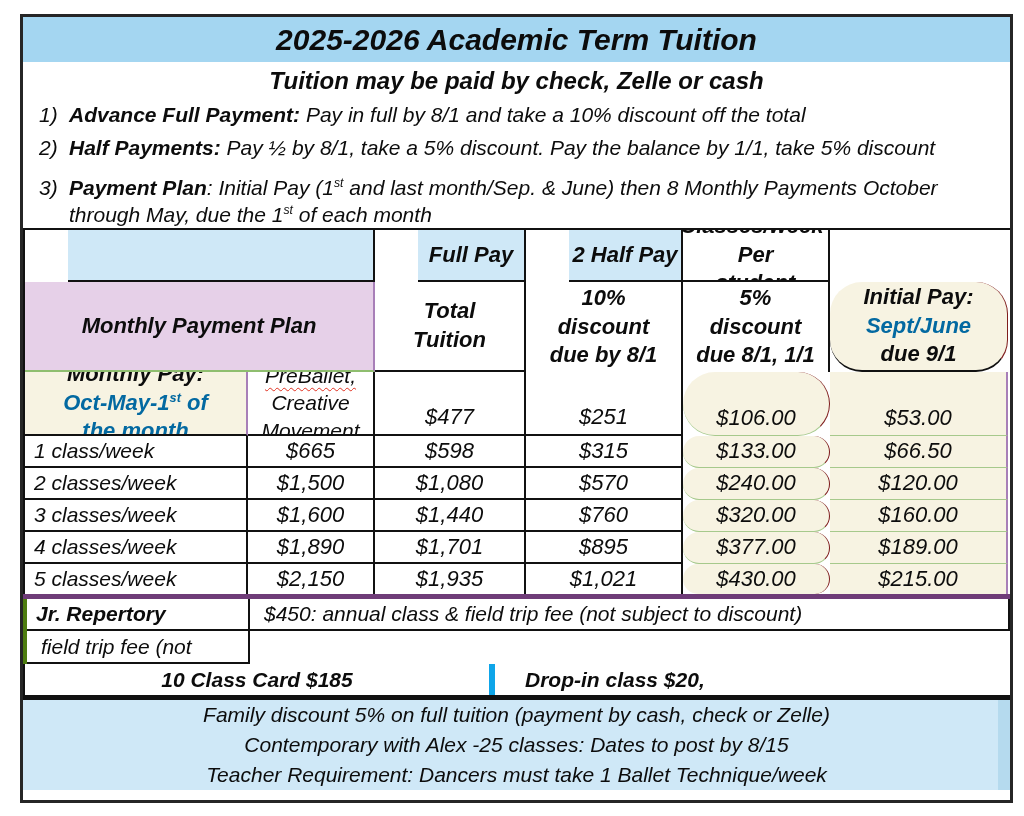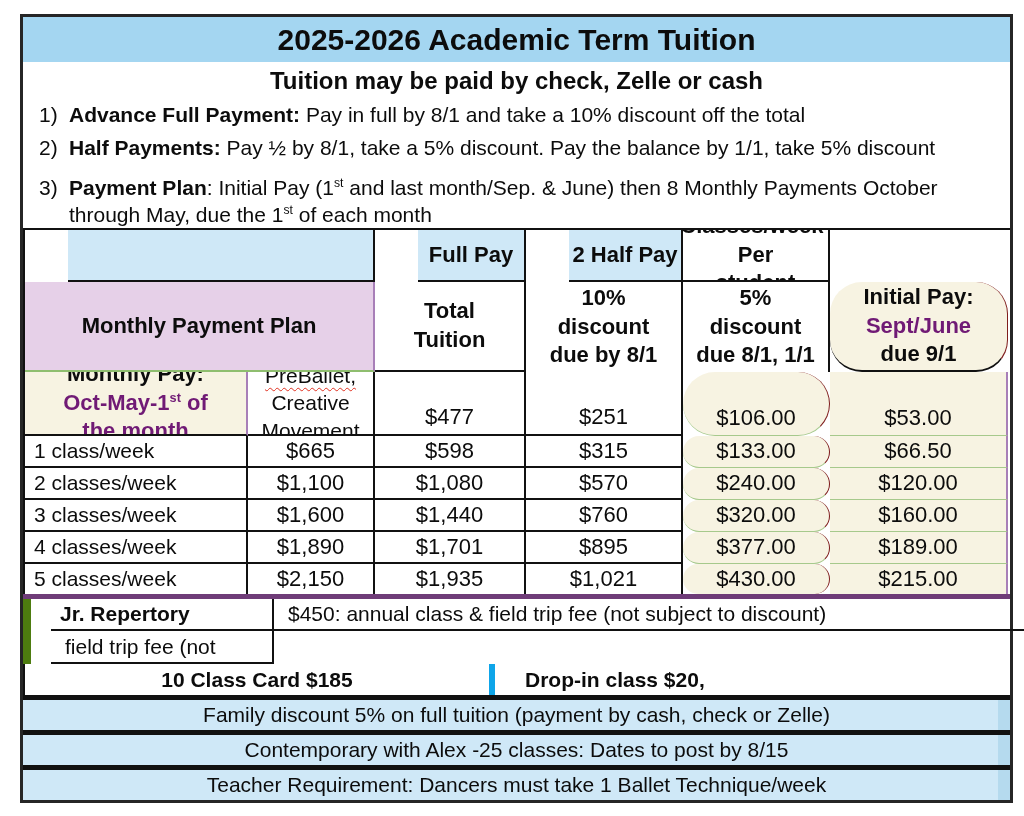--- a/index.html
+++ b/index.html
@@ -1,19 +1,19 @@
 <!DOCTYPE html>
 <html><head>
 <meta charset="utf-8">
 <style>
   * { margin:0; padding:0; box-sizing:border-box; }
   html,body { width:1024px; height:816px; background:#fff; overflow:hidden;
               font-family:"Liberation Sans", sans-serif; color:#0c0c0c; }
   .sheet { position:absolute; left:20px; top:14px; width:993px; height:789px;
-           border:3px solid #262626; background:#fff; }
+           border:3px solid #262626; background:#fff;font-style:italic; }
 
   
   .title-bar { height:45px; background:#a4d6f1; display:flex; align-items:center;
                justify-content:center; font-size:30px; font-weight:bold; }
 
   
   .intro { height:166px; padding-top:4px; }
   .subtitle { text-align:center; font-size:24px; font-weight:bold; margin:1px 0 7px; }
   .opt { display:flex; font-size:21px; line-height:1.28; margin-bottom:6px; }
   .opt-num { flex:0 0 30px; margin-left:16px; }
@@ -36,44 +36,44 @@
   .pink { background:#e6d0e8; border-bottom:2px solid #8fbe6f; }
   .cream { background:#f7f3e2; }
   .span2 { grid-column:span 2; }
   .no-bottom { border-bottom:none; }
   .green-h { border-bottom:1px solid #a6c98c; }
   .green-v { border-right:1px solid #7f1d1d;border-radius:32px; }
   .purple-v { border-right:2px solid #a87fb8; }
   .black-h { border-bottom:2px solid #111; }
   .left-pad { justify-content:flex-start; text-align:left; padding-left:9px; }
   .bottom-val { align-items:flex-end; padding-bottom:2px; }
-  .green-text { color:#701a75;text-align:center; }
+  .green-text { color:#0369a1;text-align:center; }
   .hdr { font-size:22px; font-weight:bold; }
   .squiggle { text-decoration:underline; text-decoration-style:wavy;
               text-decoration-color:#e03020; text-decoration-thickness:1px;
               text-underline-offset:4px; }
 
   .purple-bar { height:5px; background:#6f3c78; }
 
   
   .rep-grid { display:grid; grid-template-columns:223px 760px;
-              grid-template-rows:32px 33px; border-left:8px solid #4d7c0f;padding-left:20px; }
+              grid-template-rows:32px 33px; border-left:4px solid #4d7c0f; }
   .rep-grid .cell { font-size:21px; }
 
   
   .cards-row { display:flex; height:33px; border-left:2px solid #111;
                border-bottom:2px solid #111; }
   .card-left { width:470px; border-right:6px solid #0ea5e9; display:flex;
                align-items:center; justify-content:center; font-weight:bold; font-size:21px; }
   .card-right { flex:1; display:flex; align-items:center; padding-left:30px;
                 font-weight:bold; font-size:21px; }
 
   
   .blue-stack { background:#111; padding-top:3px; display:flex;
-                flex-direction:column; gap:5px; }
+                flex-direction:column; }
   .note-row { height:30px; background:#cfe8f7; display:flex; align-items:center;
               justify-content:center; font-size:21px;
               box-shadow:inset -12px 0 0 #b5daee; }
 </style>
 </head>
 <body>
 
 <div class="sheet">
 
   <div class="title-bar">2025-2026 Academic Term Tuition</div>
@@ -138,21 +138,21 @@
     <div class="cell val bottom-val cream purple-v green-h">$53.00</div>
 
     <div class="cell left-pad">1 class/week</div>
     <div class="cell val">$665</div>
     <div class="cell val">$598</div>
     <div class="cell val">$315</div>
     <div class="cell val cream green-v green-h">$133.00</div>
     <div class="cell val cream purple-v green-h">$66.50</div>
 
     <div class="cell left-pad">2 classes/week</div>
-    <div class="cell val">$1,100</div>
+    <div class="cell val">$1,500</div>
     <div class="cell val">$1,080</div>
     <div class="cell val">$570</div>
     <div class="cell val cream green-v green-h">$240.00</div>
     <div class="cell val cream purple-v green-h">$120.00</div>
 
     <div class="cell left-pad">3 classes/week</div>
     <div class="cell val">$1,600</div>
     <div class="cell val">$1,440</div>
     <div class="cell val">$760</div>
     <div class="cell val cream green-v green-h">$320.00</div>

